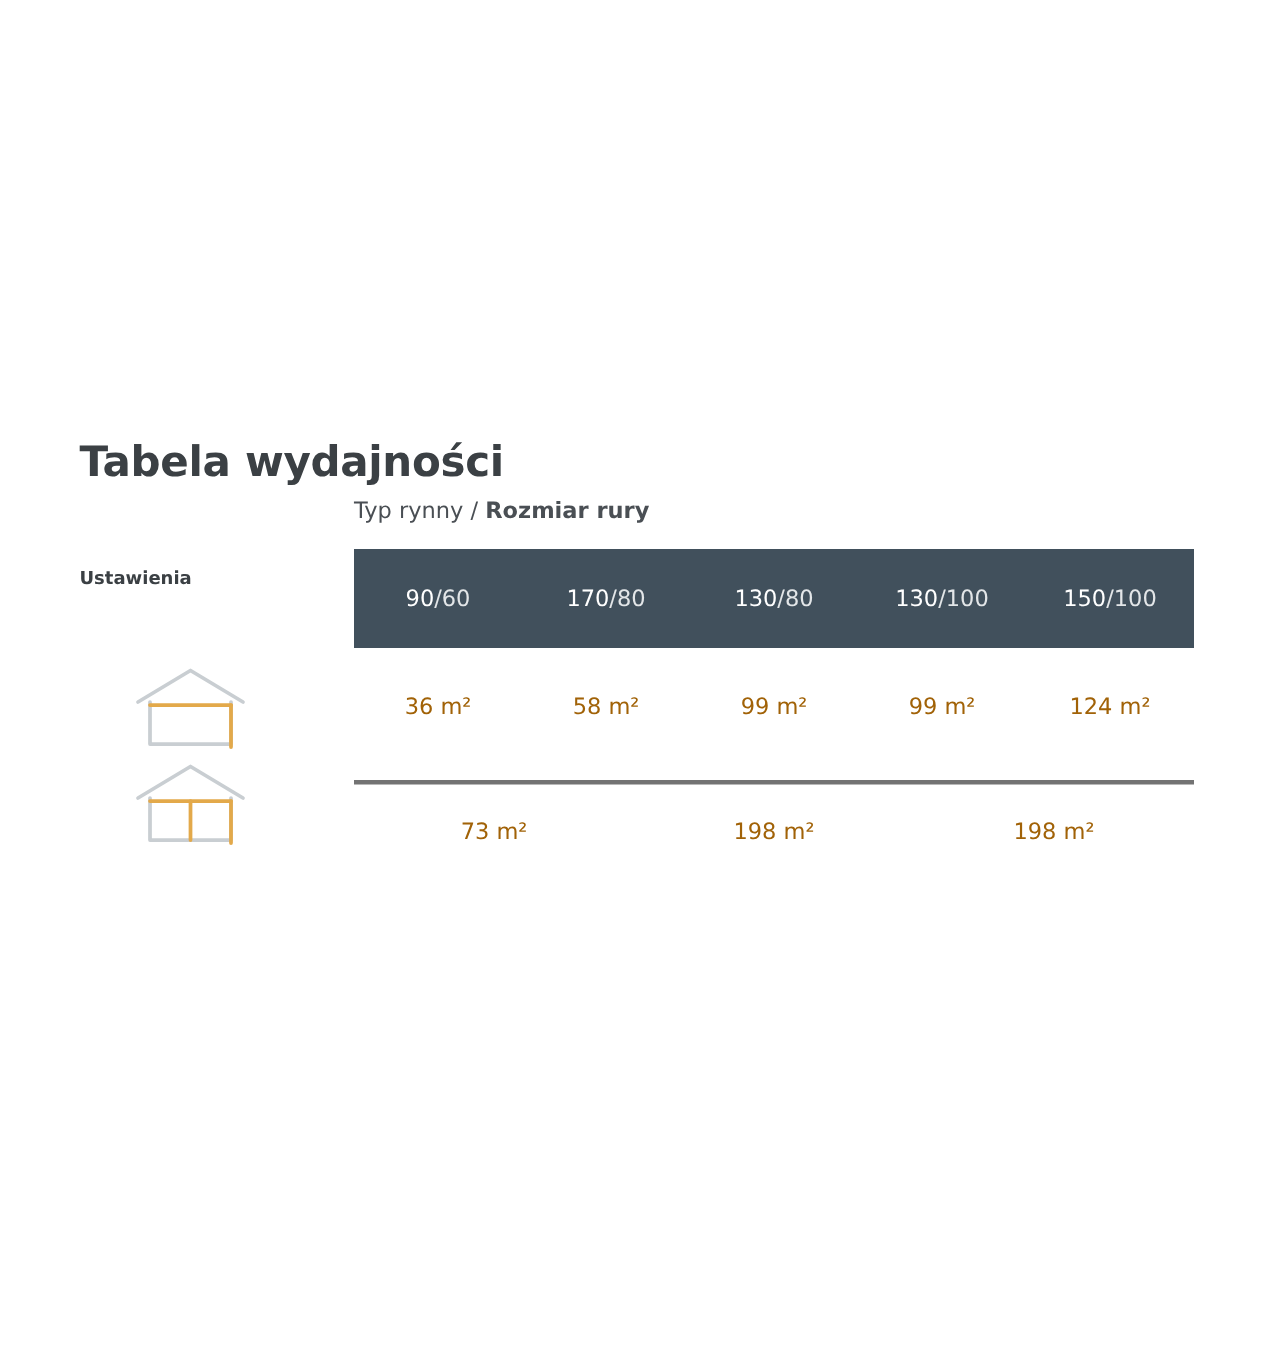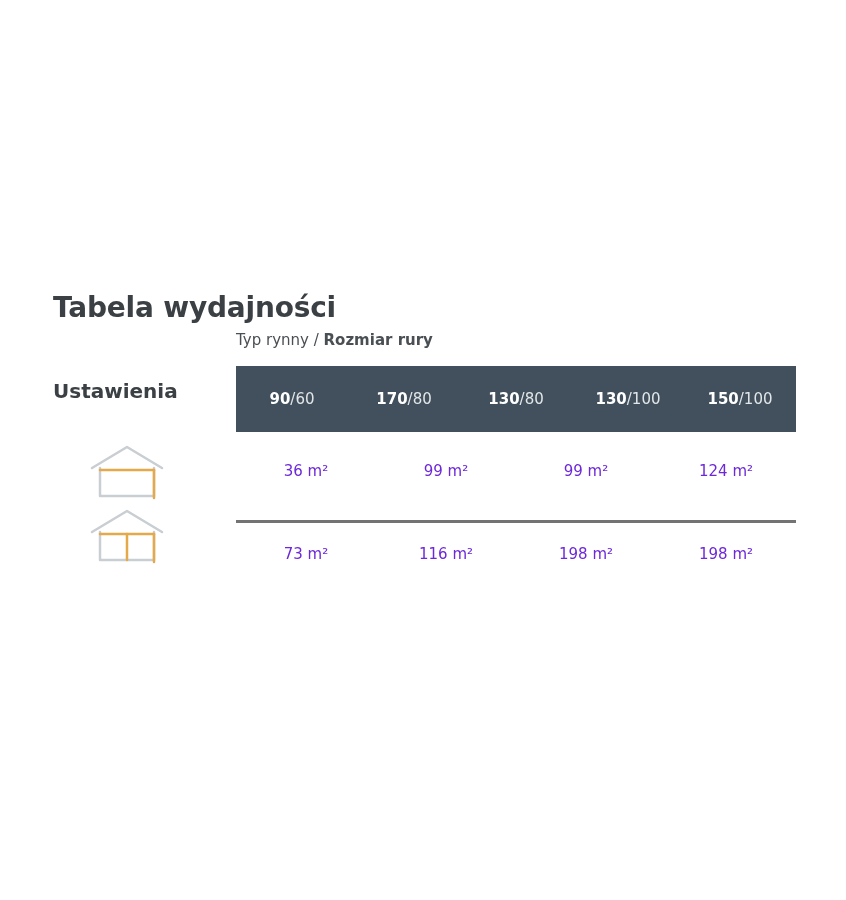--- a/index.html
+++ b/index.html
@@ -46,21 +46,21 @@
     white-space: nowrap;
   }
   .col-caption .light { font-weight: normal; }
   .col-caption .bold  { font-weight: bold; }
 
   .row-caption {
     position: absolute;
     left: 53px;
     top: 377px;
     width: 175px;
-    font-size: 20px;
+    font-size: 12px;
     font-weight: bold;
     line-height: 1.42;
     color: #3b4044;
   }
 
   
   .header-bar {
     position: absolute;
     left: 236px;
     top: 366px;
@@ -71,42 +71,42 @@
   }
   .header-cell {
     flex: 1 1 0;
     display: flex;
     align-items: center;
     justify-content: center;
     color: #ffffff;
     font-size: 15px;
     white-space: nowrap;
   }
-  .header-cell .num  { font-weight: bold; }
+  .header-cell .num  { font-weight: normal; }
   .header-cell .slash,
   .header-cell .sub  { font-weight: normal; color: #e3e6e8; }
 
   
   .data-row {
     position: absolute;
     left: 236px;
     width: 560px;
     height: 62px;
     display: flex;
   }
   .data-row.r0 { top: 440px; }
   .data-row.r1 { top: 520px; border-top: 3px solid #737373; }
 
   .data-cell {
     flex: 1 1 0;
     display: flex;
     align-items: center;
     justify-content: center;
     font-size: 15px;
-    color: #6d28d9;
+    color: #a16207;
     white-space: nowrap;
   }
 
   
   .house {
     position: absolute;
     left: 84px;
     width: 86px;
     height: 56px;
   }
@@ -170,25 +170,25 @@
       <polyline points="8,24 43,3 78,24" fill="none" stroke="#c9ced2" stroke-width="2.5" stroke-linejoin="round" stroke-linecap="round"></polyline>
       <polyline points="16,24 16,52 70,52 70,24" fill="none" stroke="#c9ced2" stroke-width="2.5" stroke-linejoin="round" stroke-linecap="round"></polyline>
       <line x1="16" y1="26" x2="70" y2="26" stroke="#e3a94a" stroke-width="2.5" stroke-linecap="round"></line>
       <line x1="70" y1="26" x2="70" y2="54" stroke="#e3a94a" stroke-width="2.5" stroke-linecap="round"></line>
       <line x1="43" y1="26" x2="43" y2="52" stroke="#e3a94a" stroke-width="2.5" stroke-linecap="round"></line>
     </svg>
   </div>
 
   <div class="data-row r0">
     <div class="data-cell">36 m²</div>
+    <div class="data-cell">58 m²</div>
     <div class="data-cell">99 m²</div>
     <div class="data-cell">99 m²</div>
     <div class="data-cell">124 m²</div>
   </div>
 
   <div class="data-row r1">
     <div class="data-cell">73 m²</div>
-    <div class="data-cell">116 m²</div>
     <div class="data-cell">198 m²</div>
     <div class="data-cell">198 m²</div>
   </div>
 
 </div>
 
 </body></html>

